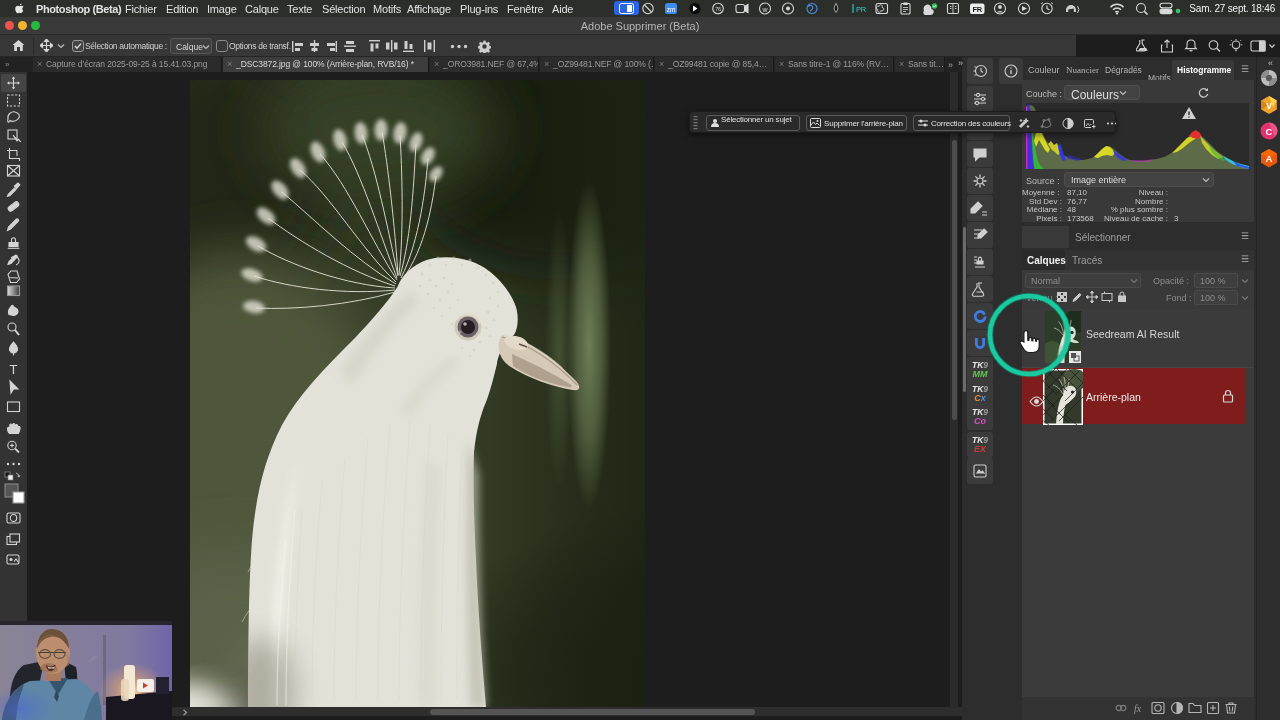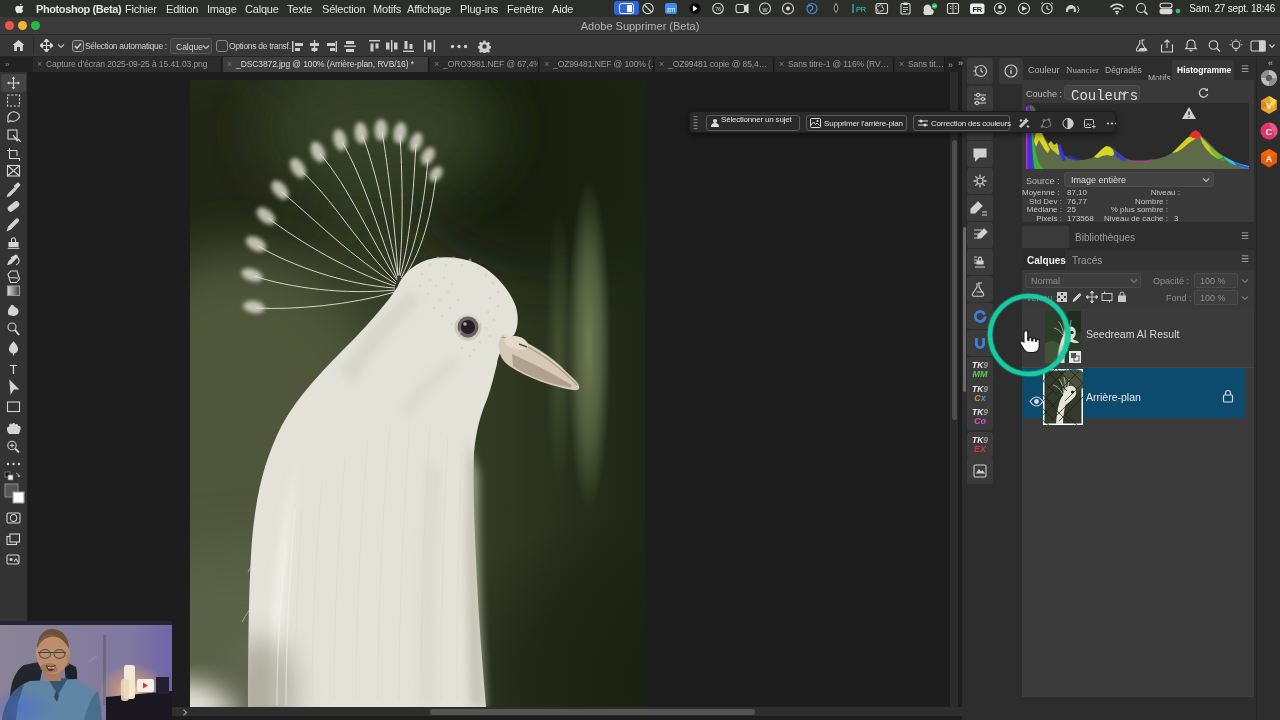--- a/index.html
+++ b/index.html
@@ -10,21 +10,21 @@
   #menubar { left:0; top:0; width:1280px; height:17px; background:#2c2e2a;
     color:#e2e2e2; font-size:11px; }
   #menubar .mi { position:absolute; top:2.5px; white-space:nowrap; letter-spacing:-0.2px; }
   
   #titlebar { left:0; top:17px; width:1280px; height:18px; background:#3a3a3b;
     border-bottom:1px solid #2a2a2a; }
   .light { position:absolute; top:21px; width:9px; height:9px; border-radius:50%; }
   #titlebar .tt { position:absolute; left:0; right:0; top:3px; text-align:center;
     color:#b4b4b4; font-size:11px; }
   
-  #optbar { left:0; top:35px; width:1280px; height:22px; background:#373737;
+  #optbar { left:0; top:35px; width:1076px; height:22px; background:#373737;
     border-bottom:1px solid #252525; color:#d2d2d2; font-size:9.5px; }
   
   #tabbar { left:0; top:57px; width:962px; height:15px; background:#222222; }
   .tab { position:absolute; top:0; height:15px; background:#2b2b2b; color:#9a9a9a;
     font-size:8.5px; line-height:15px; white-space:nowrap; overflow:hidden;
     border-right:1px solid #1a1a1a; padding-left:13px; letter-spacing:-0.1px; }
   .tab .x { position:absolute; left:4px; top:0; color:#7c7c7c; font-size:9px; }
   .tab.act { background:#3d3d3d; color:#d8d8d8; }
   
   #toolbar { left:0; top:72px; width:27px; height:648px; background:#333333; }
@@ -644,21 +644,21 @@
     <div class="abs" style="left:150px;top:3px;width:62px;height:20px;background:#393939;border-radius:3px 3px 0 0;"></div>
     <div class="abs" style="left:6px;top:8px;color:#b4b4b4;font-size:9px;">Couleur</div>
     <div class="abs" style="left:44px;top:8px;color:#b4b4b4;font-size:9px;font-family:Liberation Serif, serif;">Nuancier</div>
     <div class="abs" style="left:83px;top:8px;color:#b4b4b4;font-size:8.5px;">Dégradés</div>
     <div class="abs" style="left:126px;top:8px;color:#b4b4b4;font-size:8.5px;margin-top:8px;">Motifs</div>
     <div class="abs" style="left:155px;top:8px;color:#fff;font-weight:bold;font-size:8.5px;">Histogramme</div>
     <div class="abs" style="left:219px;top:7px;color:#b4b4b4;font-size:9px;">☰</div>
 
     <div class="abs" style="left:0;top:23px;width:232px;height:142px;background:#393939;">
       <div class="abs" style="left:4px;top:9px;color:#bdbdbd;font-size:9px;">Couche :</div>
-      <div class="abs" style="left:42px;top:5px;width:76px;height:15px;background:#434343;border:1px solid #4e4e4e;border-radius:3px;color:#ddd;padding:2px 0 0 6px;font-size:14px;font-family:Liberation Mono, monospace;">Couleurs</div>
+      <div class="abs" style="left:42px;top:5px;width:76px;height:15px;background:#434343;border:1px solid #4e4e4e;border-radius:3px;color:#ddd;padding:2px 0 0 6px;font-size:12px;">Couleurs</div>
       <svg class="abs" style="left:97px;top:10px" width="8" height="6" viewBox="0 0 8 6">
           <path d="M1 1.5 L4 4.5 L7 1.5" stroke="#bbb" fill="none" stroke-width="1.2"></path>
         </svg>
       <svg class="abs" style="left:176px;top:7px" width="11" height="11" viewBox="0 0 13 13">
           <path d="M10.8 4.2 a5 5 0 1 0 .7 4" stroke="#ccc" stroke-width="1.5" fill="none"></path>
           <path d="M11.8 1.2 v3.6 h-3.6 z" fill="#ccc"></path>
         </svg>
       <div class="abs" style="left:4px;top:23px;width:223px;height:66px;background:#2b2b2b;">
         <svg width="223" height="66" viewBox="0 0 223 66">
           <path d="M0 66 L0 6 L2 3 L5 2 L8 4 L10 8 L12 14 L14 22 L16 28 L18 33 L20 37 L23 41 L26 44 L29 47 L32 44 L34 48 L36 51 L39 53 L43 55 L47 56 L52 57 L57 57 L62 56 L66 55 L70 52 L74 49 L78 45 L82 43 L85 44 L88 46 L91 49 L95 52 L99 55 L104 57 L110 58 L117 58 L124 57 L131 56 L138 54 L144 51 L150 47 L155 42 L160 37 L165 33 L170 31 L174 32 L178 35 L182 39 L187 44 L192 49 L198 53 L204 57 L210 60 L216 62 L223 64 L223 66 Z" fill="#5d6b49"></path>
@@ -688,35 +688,35 @@
       <div class="abs" style="left:42px;top:92px;width:150px;height:15px;background:#434343;border:1px solid #4e4e4e;border-radius:3px;color:#ddd;padding:2px 0 0 6px;font-size:9px;">Image entière</div>
       <svg class="abs" style="left:180px;top:97px" width="8" height="6" viewBox="0 0 8 6">
           <path d="M1 1.5 L4 4.5 L7 1.5" stroke="#bbb" fill="none" stroke-width="1.2"></path>
         </svg>
       <div style="position:absolute;left:0;top:108px;width:232px;font-size:8px;color:#c6c6c6;">
         <div style="position:absolute;left:0;top:0;width:40px;text-align:left;">Moyenne :</div>
           <div style="position:absolute;left:45px;top:0;">87,10</div>
         <div style="position:absolute;left:0;top:8.5px;width:40px;text-align:right;">Std Dev :</div>
           <div style="position:absolute;left:45px;top:8.5px;">76,77</div>
         <div style="position:absolute;left:0;top:17px;width:40px;text-align:right;">Médiane :</div>
-          <div style="position:absolute;left:45px;top:17px;">25</div>
+          <div style="position:absolute;left:45px;top:17px;">48</div>
         <div style="position:absolute;left:0;top:25.5px;width:40px;text-align:right;">Pixels :</div>
           <div style="position:absolute;left:45px;top:25.5px;">173568</div>
-        <div style="position:absolute;left:60px;top:0;width:86px;text-align:right;margin-left:12px;">Niveau :</div>
+        <div style="position:absolute;left:60px;top:0;width:86px;text-align:right;">Niveau :</div>
         <div style="position:absolute;left:60px;top:8.5px;width:86px;text-align:right;">Nombre :</div>
         <div style="position:absolute;left:60px;top:17px;width:86px;text-align:right;">% plus sombre :</div>
         <div style="position:absolute;left:60px;top:25.5px;width:86px;text-align:right;">Niveau de cache :</div>
         <div style="position:absolute;left:152px;top:25.5px;">3</div>
       </div>
     </div>
 
     <div class="abs" style="left:0;top:169px;width:232px;height:22px;background:#2d2d2d;">
       <div class="abs" style="left:0;top:0;width:47px;height:22px;background:#3a3a3a;"></div>
       <div class="abs" style="left:5px;top:6px;color:#f0f0f0;font-weight:bold;margin-top:24px;">Réglages</div>
-      <div class="abs" style="left:53px;top:6px;color:#9e9e9e;">Bibliothèques</div>
+      <div class="abs" style="left:53px;top:6px;color:#9e9e9e;">Sélectionner</div>
       <div class="abs" style="left:219px;top:5px;color:#b4b4b4;font-size:9px;">☰</div>
     </div>
 
     <div class="abs" style="left:0;top:193px;width:232px;height:447px;background:#393939;">
       <div class="abs" style="left:0;top:0;width:232px;height:20px;background:#333333;">
         <div class="abs" style="left:0;top:0;width:43px;height:20px;background:#2b2b2b;"></div>
         <div class="abs" style="left:5px;top:5px;color:#f0f0f0;font-weight:bold;">Calques</div>
         <div class="abs" style="left:50px;top:5px;color:#9e9e9e;">Tracés</div>
         <div class="abs" style="left:219px;top:4px;color:#b4b4b4;font-size:9px;">☰</div>
       </div>
@@ -777,21 +777,21 @@
           <rect width="36" height="52" fill="#52e0b4" opacity="0.07"></rect>
         </svg>
         <svg class="abs" style="left:47px;top:42px" width="12" height="12" viewBox="0 0 12 12">
             <rect width="12" height="12" fill="#e8e8e8"></rect>
             <rect x="2" y="2" width="5" height="5" fill="#555"></rect>
             <rect x="5" y="5" width="5" height="5" fill="none" stroke="#555"></rect>
           </svg>
         <div class="abs" style="left:64px;top:19px;color:#d6d6d6;font-size:10.5px;">Seedream AI Result</div>
         <div class="abs" style="left:0;top:57.5px;width:232px;height:1px;background:#454545;"></div>
 
-        <div class="abs" style="left:0;top:59px;width:223px;height:50px;background:#0c4a6e;">
+        <div class="abs" style="left:0;top:59px;width:223px;height:56px;background:#7f1d1d;">
           <svg class="abs" style="left:7px;top:28px" width="15" height="11" viewBox="0 0 15 11">
               <path d="M1 5.5 C 3.5 2, 6 1, 7.5 1 C 9 1, 11.5 2, 14 5.5 C 11.5 9, 9 10, 7.5 10 C 6 10, 3.5 9, 1 5.5 Z" fill="none" stroke="#dcdcdc" stroke-width="1.1"></path>
               <circle cx="7.5" cy="5.5" r="2.4" fill="#dcdcdc"></circle>
             </svg>
           <svg class="abs" style="left:21px;top:1px" width="40" height="56" viewBox="0 0 40 56">
             <rect width="40" height="56" fill="#fff"></rect>
             <rect x="1.5" y="1.5" width="37" height="53" fill="#333a2b"></rect>
             <ellipse cx="31" cy="11" rx="13" ry="11" fill="#49523b"></ellipse>
             <path d="M13 55 C 14 42, 16 31, 20 26 C 21 19, 25 16, 29 17 C 33 18, 34 22, 33 25 C 32.5 27, 31 29, 29.5 30 C 27 33, 24 35, 22.5 36 C 21 42, 20 48, 20 55 Z" fill="#e4e4da"></path>
             <path d="M20 25 C 17 20, 14 17, 10 16 M21 23 C 20 18, 18.5 13, 16 10 M22 22 C 22.5 16, 22 11, 21 8 M23.5 22 C 25.5 17, 26 13, 26 10" stroke="#d4d4c6" stroke-width="0.7" fill="none"></path>
@@ -803,20 +803,49 @@
             </g>
           </svg>
           <div class="abs" style="left:64px;top:23px;color:#eaeaea;font-size:10.5px;">Arrière-plan</div>
           <svg class="abs" style="left:200px;top:21px" width="12" height="14" viewBox="0 0 12 14">
               <rect x="1.5" y="6" width="9" height="7" rx="1" fill="none" stroke="#dcdcdc" stroke-width="1.2"></rect>
               <path d="M3.5 6 V4 a2.5 2.5 0 0 1 5 0 v2" fill="none" stroke="#dcdcdc" stroke-width="1.2"></path>
             </svg>
         </div>
       </div>
 
+      <div class="abs" style="left:0;top:447px;width:232px;height:23px;background:#333333;">
+        <svg width="232" height="23" viewBox="0 0 232 23">
+          <g stroke="#b5b5b5" fill="none" stroke-width="1.1">
+            <g transform="translate(99,11)" opacity="0.55">
+                <circle cx="-2.2" cy="0" r="2.6"></circle>
+                <circle cx="2.2" cy="0" r="2.6"></circle>
+              </g>
+            <text x="112" y="15" font-size="10" font-style="italic" fill="#9a9a9a" stroke="none" font-family="Liberation Serif">fx</text>
+            <g transform="translate(136,11)">
+                <rect x="-6" y="-5.5" width="12" height="11" rx="1"></rect>
+                <circle cx="0" cy="0" r="3.2"></circle>
+              </g>
+            <g transform="translate(155,11)">
+                <circle cx="0" cy="0" r="5.5"></circle>
+                <path d="M0 -5.5 a5.5 5.5 0 0 1 0 11 z" fill="#b5b5b5"></path>
+              </g>
+            <g transform="translate(173,11)">
+                <path d="M-6 -4.5 h4 l1.5 2 h6.5 v7 h-12 z" fill="none"></path>
+              </g>
+            <g transform="translate(191,11)">
+                <rect x="-5.5" y="-5.5" width="11" height="11" rx="1"></rect>
+                <path d="M0 -3 v6 M-3 0 h6"></path>
+              </g>
+            <g transform="translate(209,11)">
+                <path d="M-4.5 -3.5 l1 8.5 h7 l1 -8.5 z M-5.5 -3.5 h11 M-2 -3.5 v-1.5 h4 v1.5 M-1.7 -1.5 l.5 5 M1.7 -1.5 l-.5 5"></path>
+              </g>
+          </g>
+        </svg>
+      </div>
     </div>
   </div>
 
   <div class="abs" style="left:294px;top:0;width:24px;height:663px;background:#2d2d2d;border-left:1px solid #242424;">
     <svg width="24" height="140" viewBox="0 0 24 140">
       <circle cx="12" cy="21" r="8" fill="#bdbdbd"></circle>
         <circle cx="12" cy="21" r="3.2" fill="#5a5a5a"></circle>
         <path d="M12 13 a8 8 0 0 0 -8 8 l4.8 0 a3.2 3.2 0 0 1 3.2 -3.2 z" fill="#8d8d8d"></path>
         <path d="M12 29 a8 8 0 0 0 8 -8 l-4.8 0 a3.2 3.2 0 0 1 -3.2 3.2 z" fill="#8d8d8d"></path>
       <path d="M12 39 l7.8 4.5 v9 L12 57 l-7.8 -4.5 v-9 z" fill="#f0a32a"></path>

